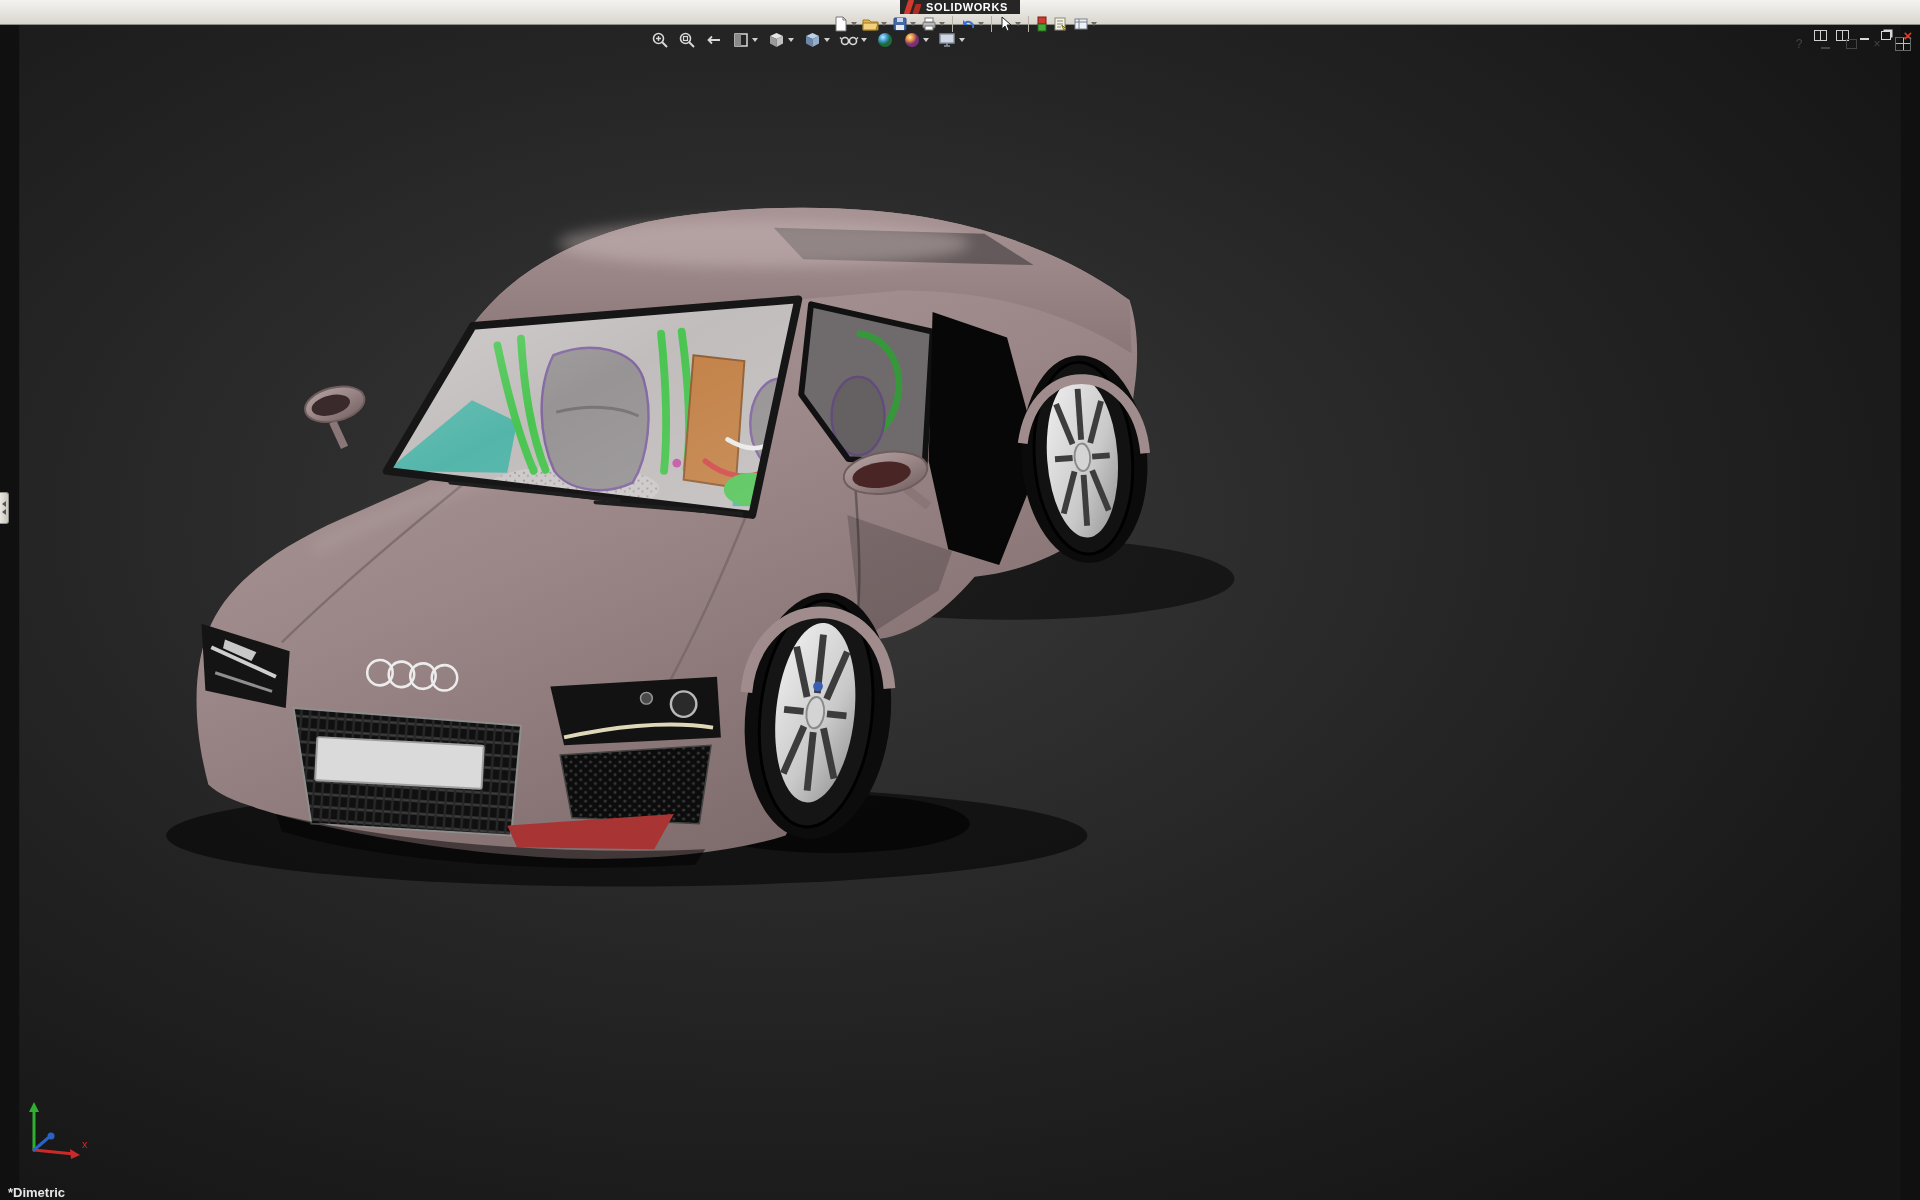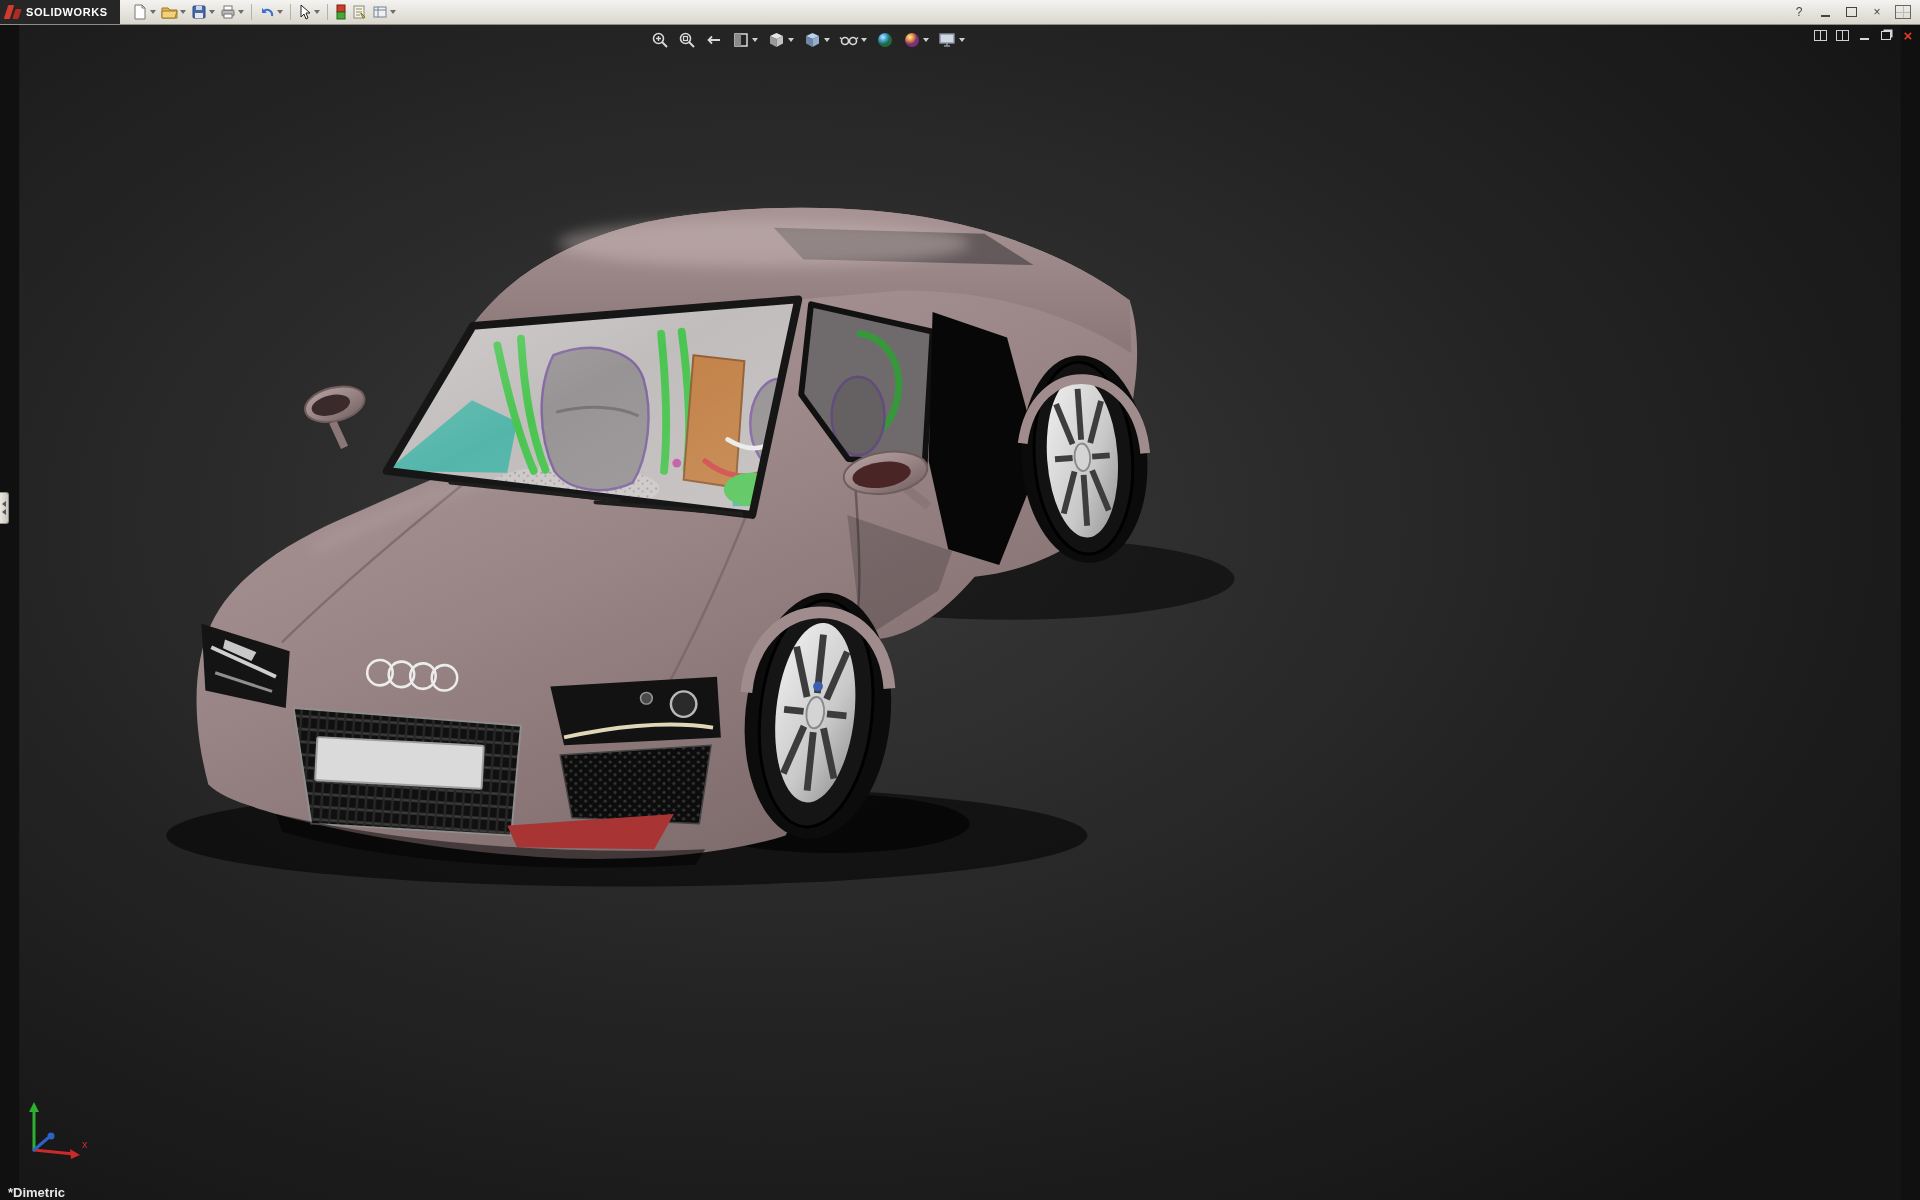--- a/index.html
+++ b/index.html
@@ -2,21 +2,21 @@
 <html><head>
 <meta charset="utf-8">
 <style>
   html,body{margin:0;padding:0;background:#101010;}
   body{width:1920px;height:1200px;position:relative;overflow:hidden;
        font-family:"Liberation Sans", sans-serif;-webkit-font-smoothing:antialiased;}
 
   
   .titlebar{position:absolute;top:0;left:0;width:1920px;height:24px;
     background:linear-gradient(#f4f3f0,#d9d6cd);border-bottom:1px solid #8f8d86;
-    display:flex;align-items:center;z-index:30;}
+    display:flex;align-items:center;z-index:30;flex-direction:column;}
   .logo-block{height:24px;background:#262626;display:flex;align-items:center;
     padding:0 12px 0 6px;gap:6px;}
   .logo-mark{display:flex;gap:2px;}
   .logo-mark i{display:block;width:6px;height:14px;background:#d23a2e;
     transform:skewX(-18deg);border-radius:1px;}
   .logo-mark i:nth-child(2){height:10px;margin-top:4px;background:#b02c22;}
   .app-name{color:#fff;font-size:11px;font-weight:bold;letter-spacing:.6px;}
   .tb-icons{display:flex;align-items:center;margin-left:10px;gap:1px;}
   .tb-btn{display:flex;align-items:center;height:20px;padding:0 2px;border-radius:2px;}
   .tb-btn svg{display:block;}

